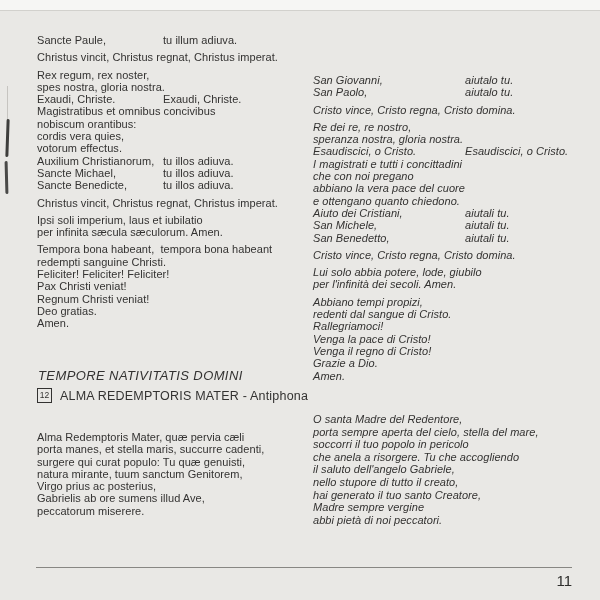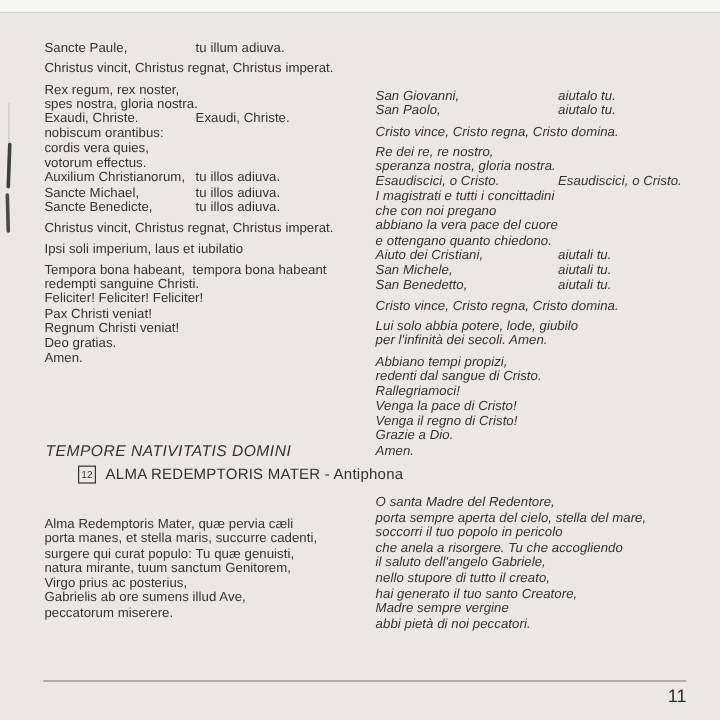--- a/index.html
+++ b/index.html
@@ -38,21 +38,21 @@
 
   .section-heading {
     position: absolute; left: 38px; top: 368px;
     margin: 0;
     font-size: 13px; font-weight: normal; font-style: italic;
     letter-spacing: 0.4px;
     color: #333231;
   }
   .track-row {
     position: absolute; left: 37px; top: 388px;
-    display: flex; align-items: flex-start; gap: 8px; margin-left: 28px;
+    display: flex; align-items: flex-end; gap: 8px;
   }
   .track-box {
     width: 13px; height: 13px;
     border: 1.4px solid #333231;
     font-size: 8.5px; line-height: 13px;
     text-align: center;
     flex: 0 0 auto;
   }
   .track-title {
     font-size: 12.5px; font-weight: normal; letter-spacing: 0.2px;
@@ -81,32 +81,34 @@
   <div class="para">
     <div class="line"><span class="t1">Sancte Paule,</span><span>tu illum adiuva.</span></div>
   </div>
   <div class="para">
     <div class="line">Christus vincit, Christus regnat, Christus imperat.</div>
   </div>
   <div class="para">
     <div class="line">Rex regum, rex noster,</div>
     <div class="line">spes nostra, gloria nostra.</div>
     <div class="line"><span class="t1">Exaudi, Christe.</span><span>Exaudi, Christe.</span></div>
+    <div class="line">Magistratibus et omnibus concivibus</div>
     <div class="line">nobiscum orantibus:</div>
     <div class="line">cordis vera quies,</div>
     <div class="line">votorum effectus.</div>
     <div class="line"><span class="t1">Auxilium Christianorum,</span><span>tu illos adiuva.</span></div>
     <div class="line"><span class="t1">Sancte Michael,</span><span>tu illos adiuva.</span></div>
     <div class="line"><span class="t1">Sancte Benedicte,</span><span>tu illos adiuva.</span></div>
   </div>
   <div class="para">
     <div class="line">Christus vincit, Christus regnat, Christus imperat.</div>
   </div>
   <div class="para">
     <div class="line">Ipsi soli imperium, laus et iubilatio</div>
+    <div class="line">per infinita sæcula sæculorum. Amen.</div>
   </div>
   <div class="para">
     <div class="line">Tempora bona habeant, &nbsp;tempora bona habeant</div>
     <div class="line">redempti sanguine Christi.</div>
     <div class="line">Feliciter! Feliciter! Feliciter!</div>
     <div class="line">Pax Christi veniat!</div>
     <div class="line">Regnum Christi veniat!</div>
     <div class="line">Deo gratias.</div>
     <div class="line">Amen.</div>
   </div>

